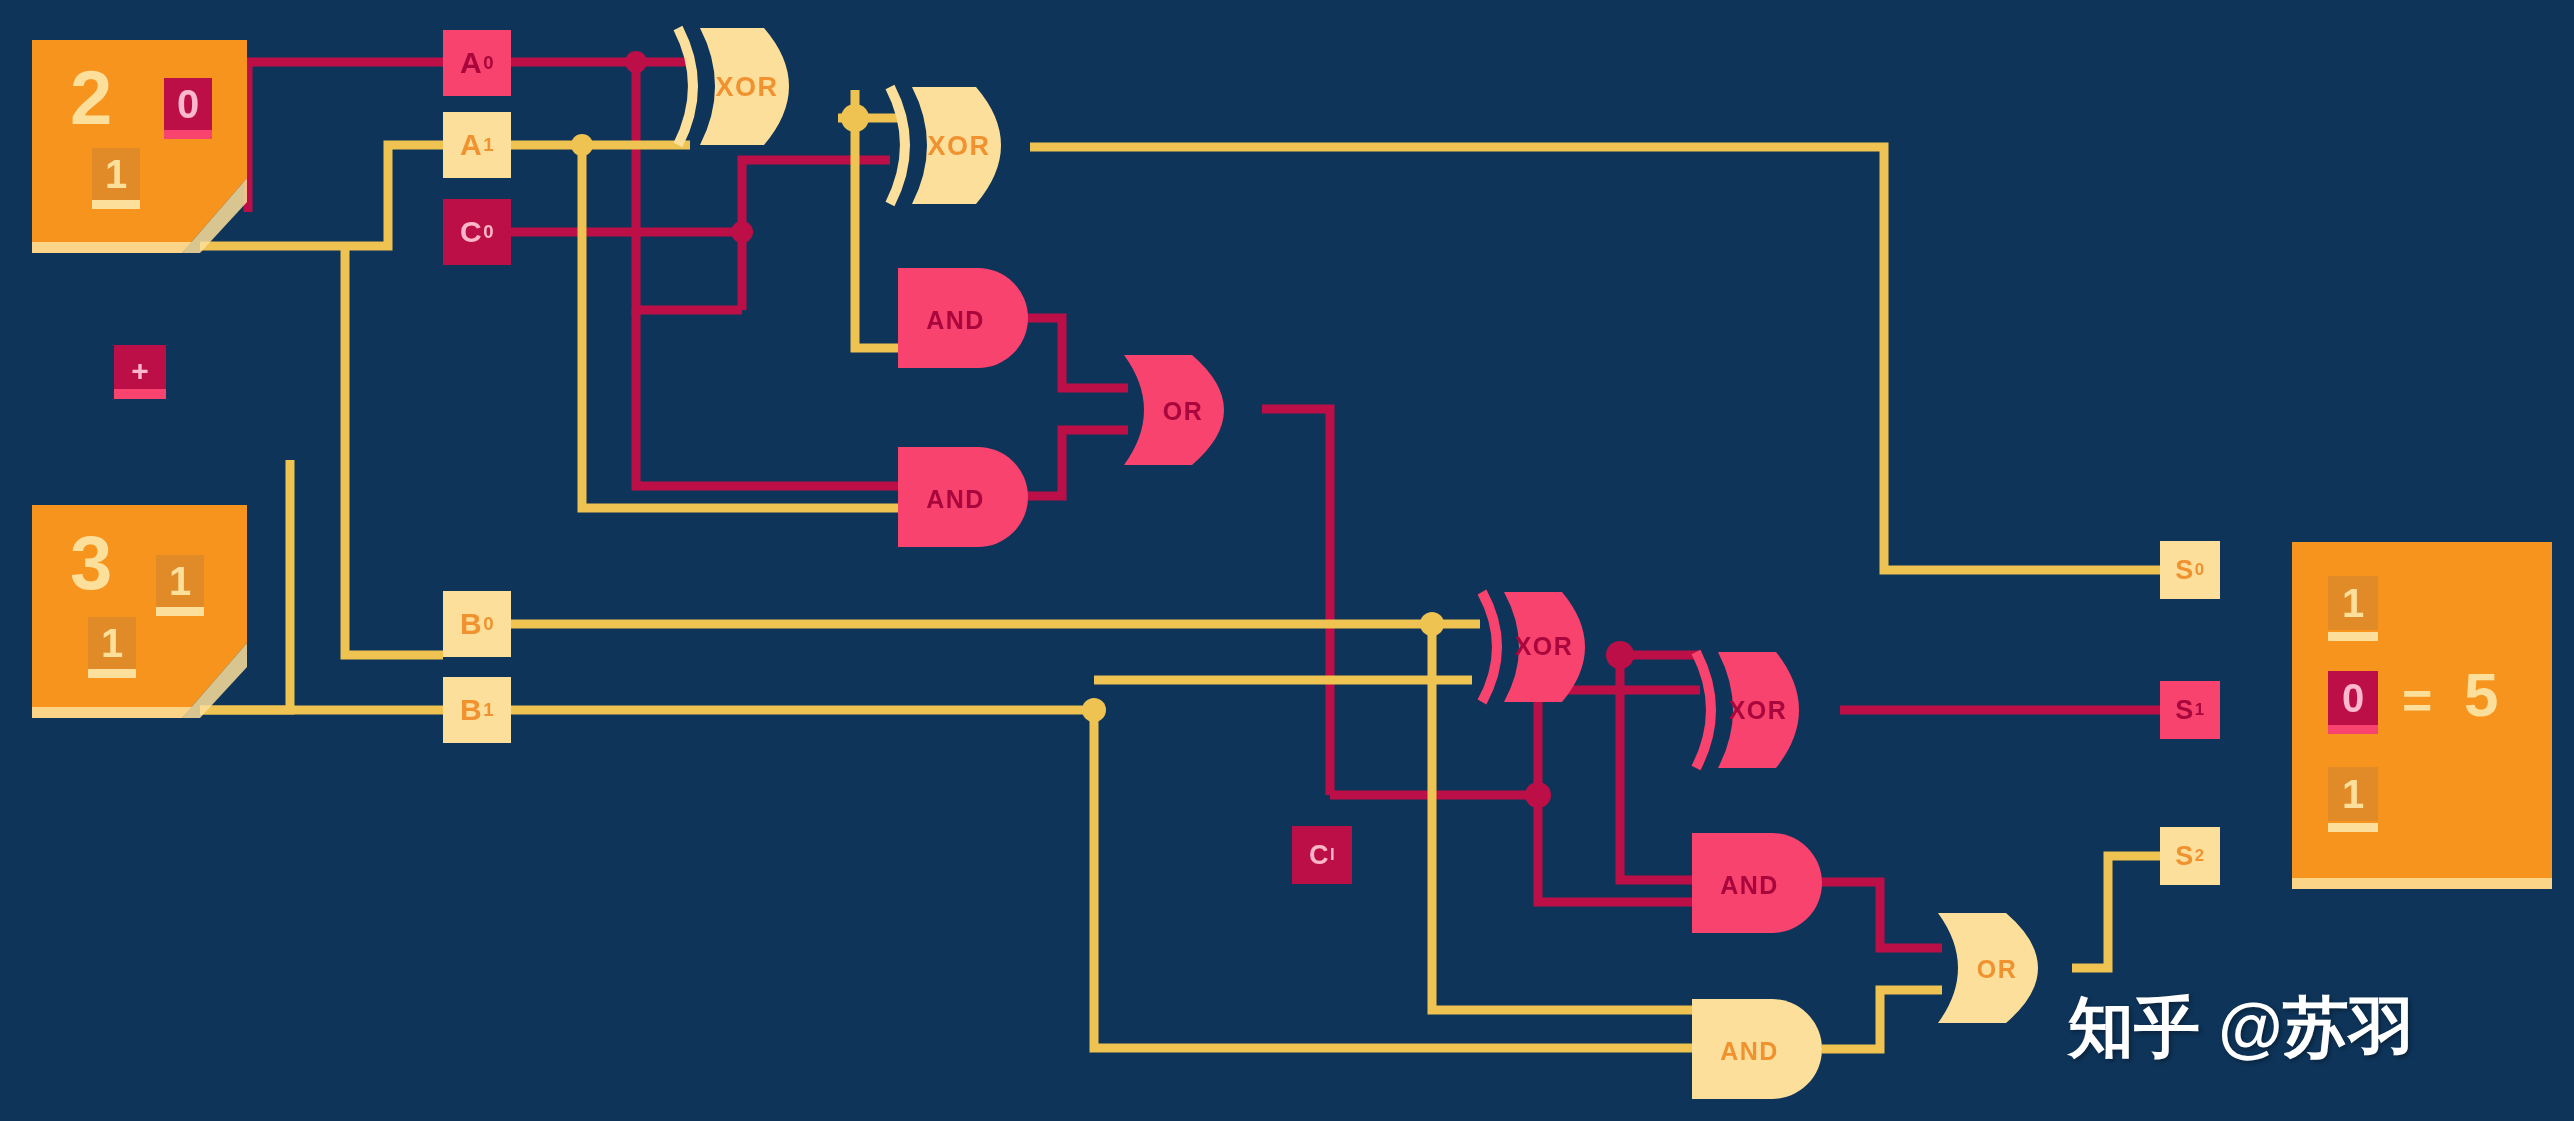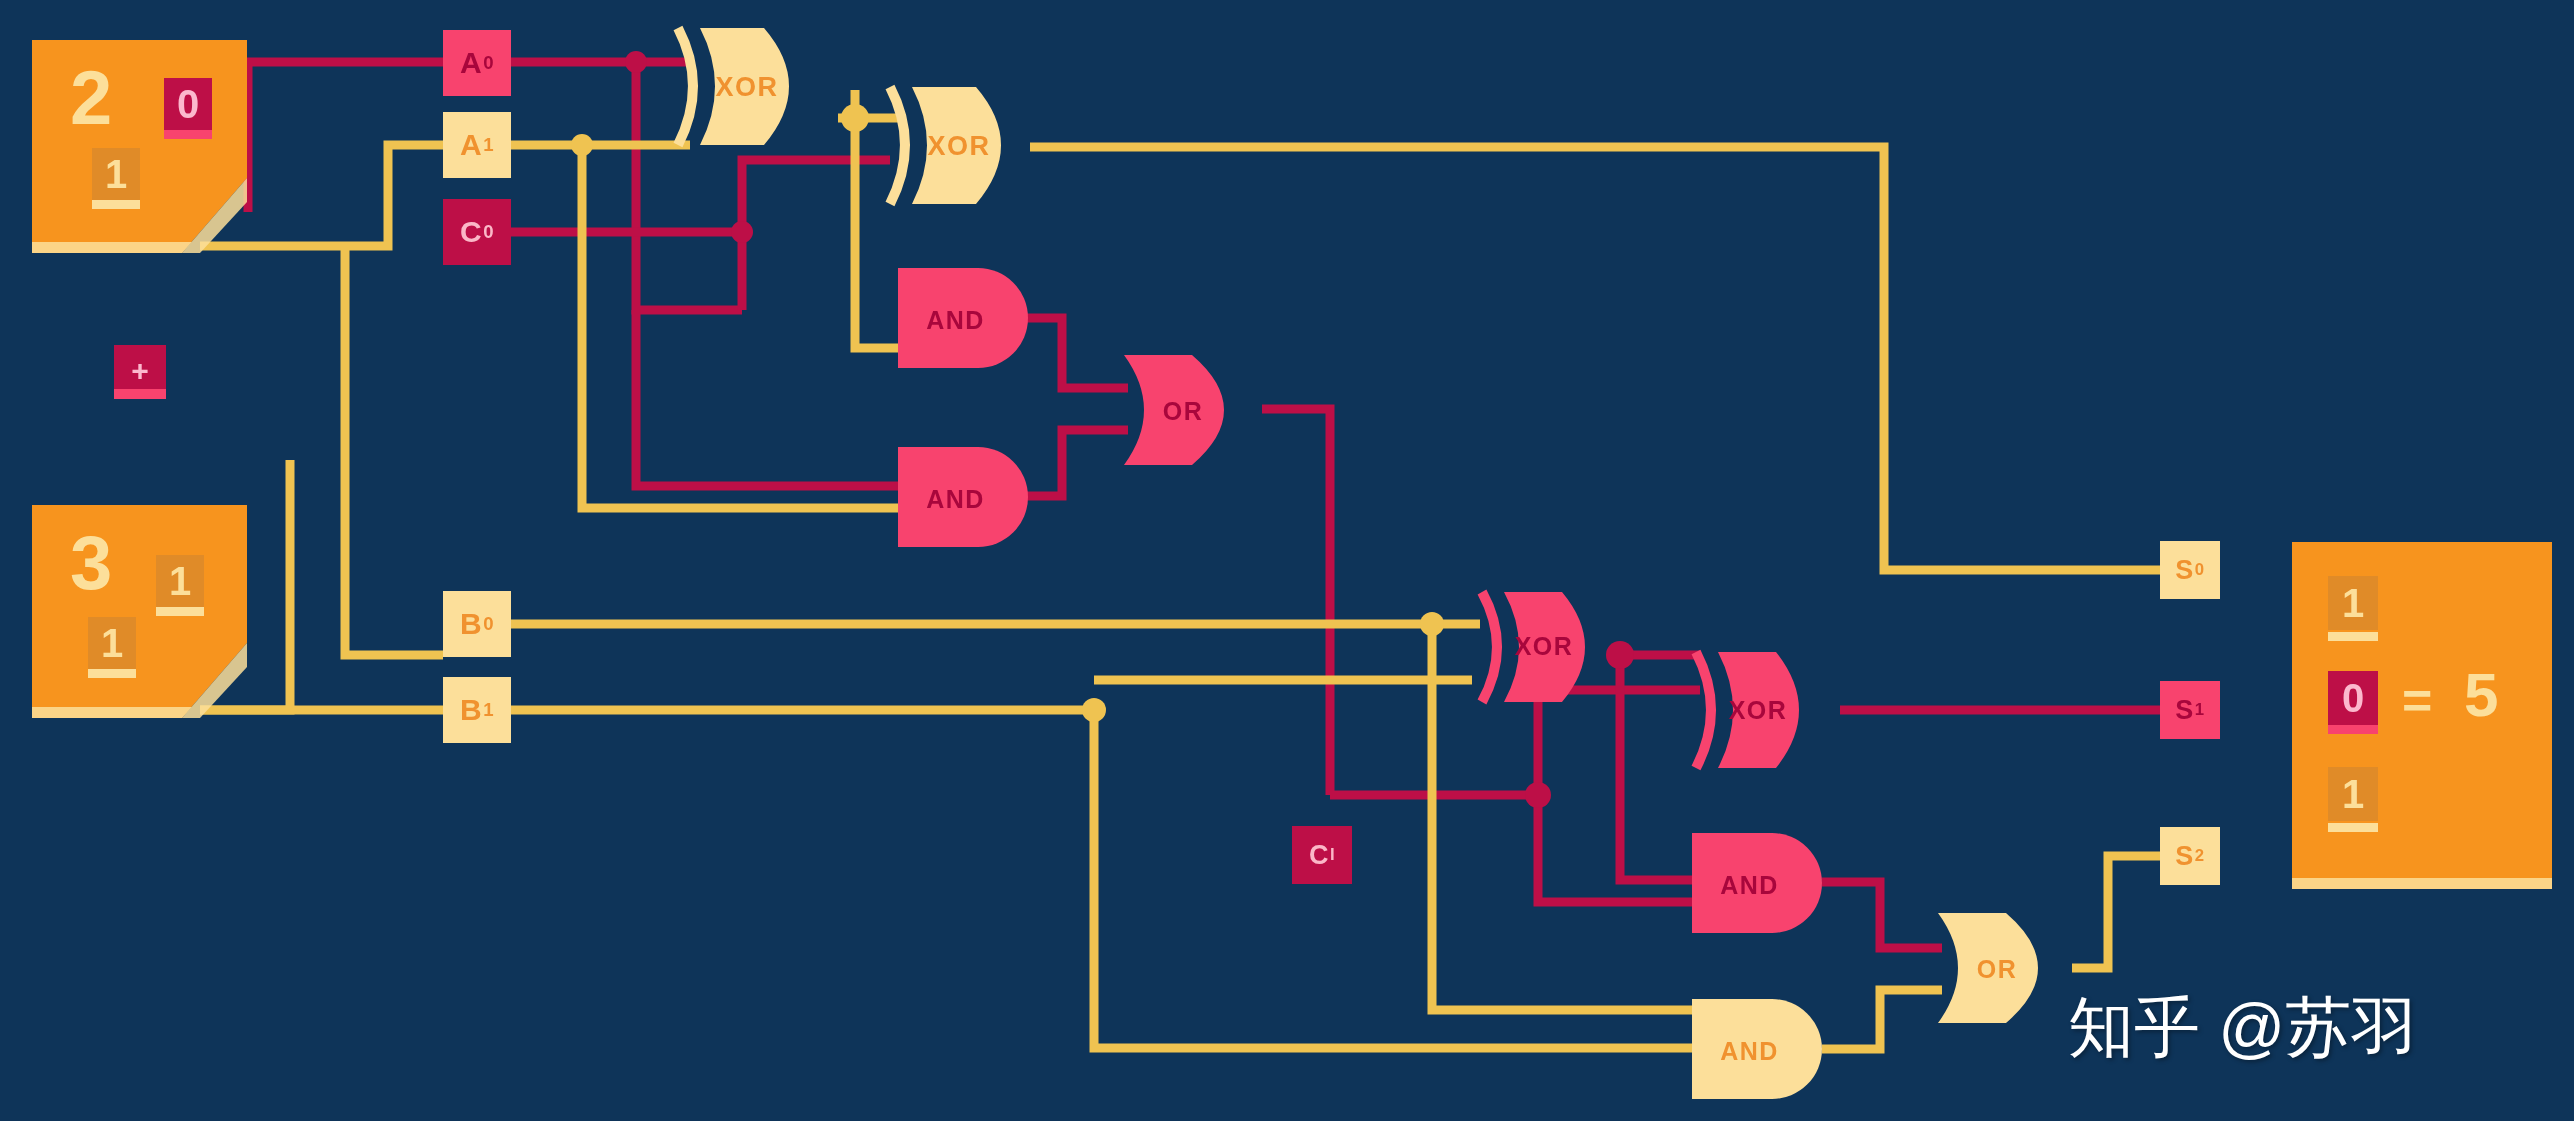--- a/index.html
+++ b/index.html
@@ -58,21 +58,21 @@
     color:#fcb8cd;font-weight:bold;line-height:1;
   }
   .plus-foot{position:absolute;background:#f8436e;}
 
   .eq{
     position:absolute;color:#fcdf9a;font-weight:bold;line-height:1;
   }
 
   .watermark{
     position:absolute;color:#ffffff;
-    font-weight:normal;
+    font-weight:bold;
     text-shadow:2px 2px 4px rgba(0,0,0,.35);
     white-space:nowrap;
   }
 </style>
 </head>
 <body>
 
 <div id="stage">
 
   <svg id="wires" viewBox="0 0 2574 1121" xmlns="http://www.w3.org/2000/svg">

